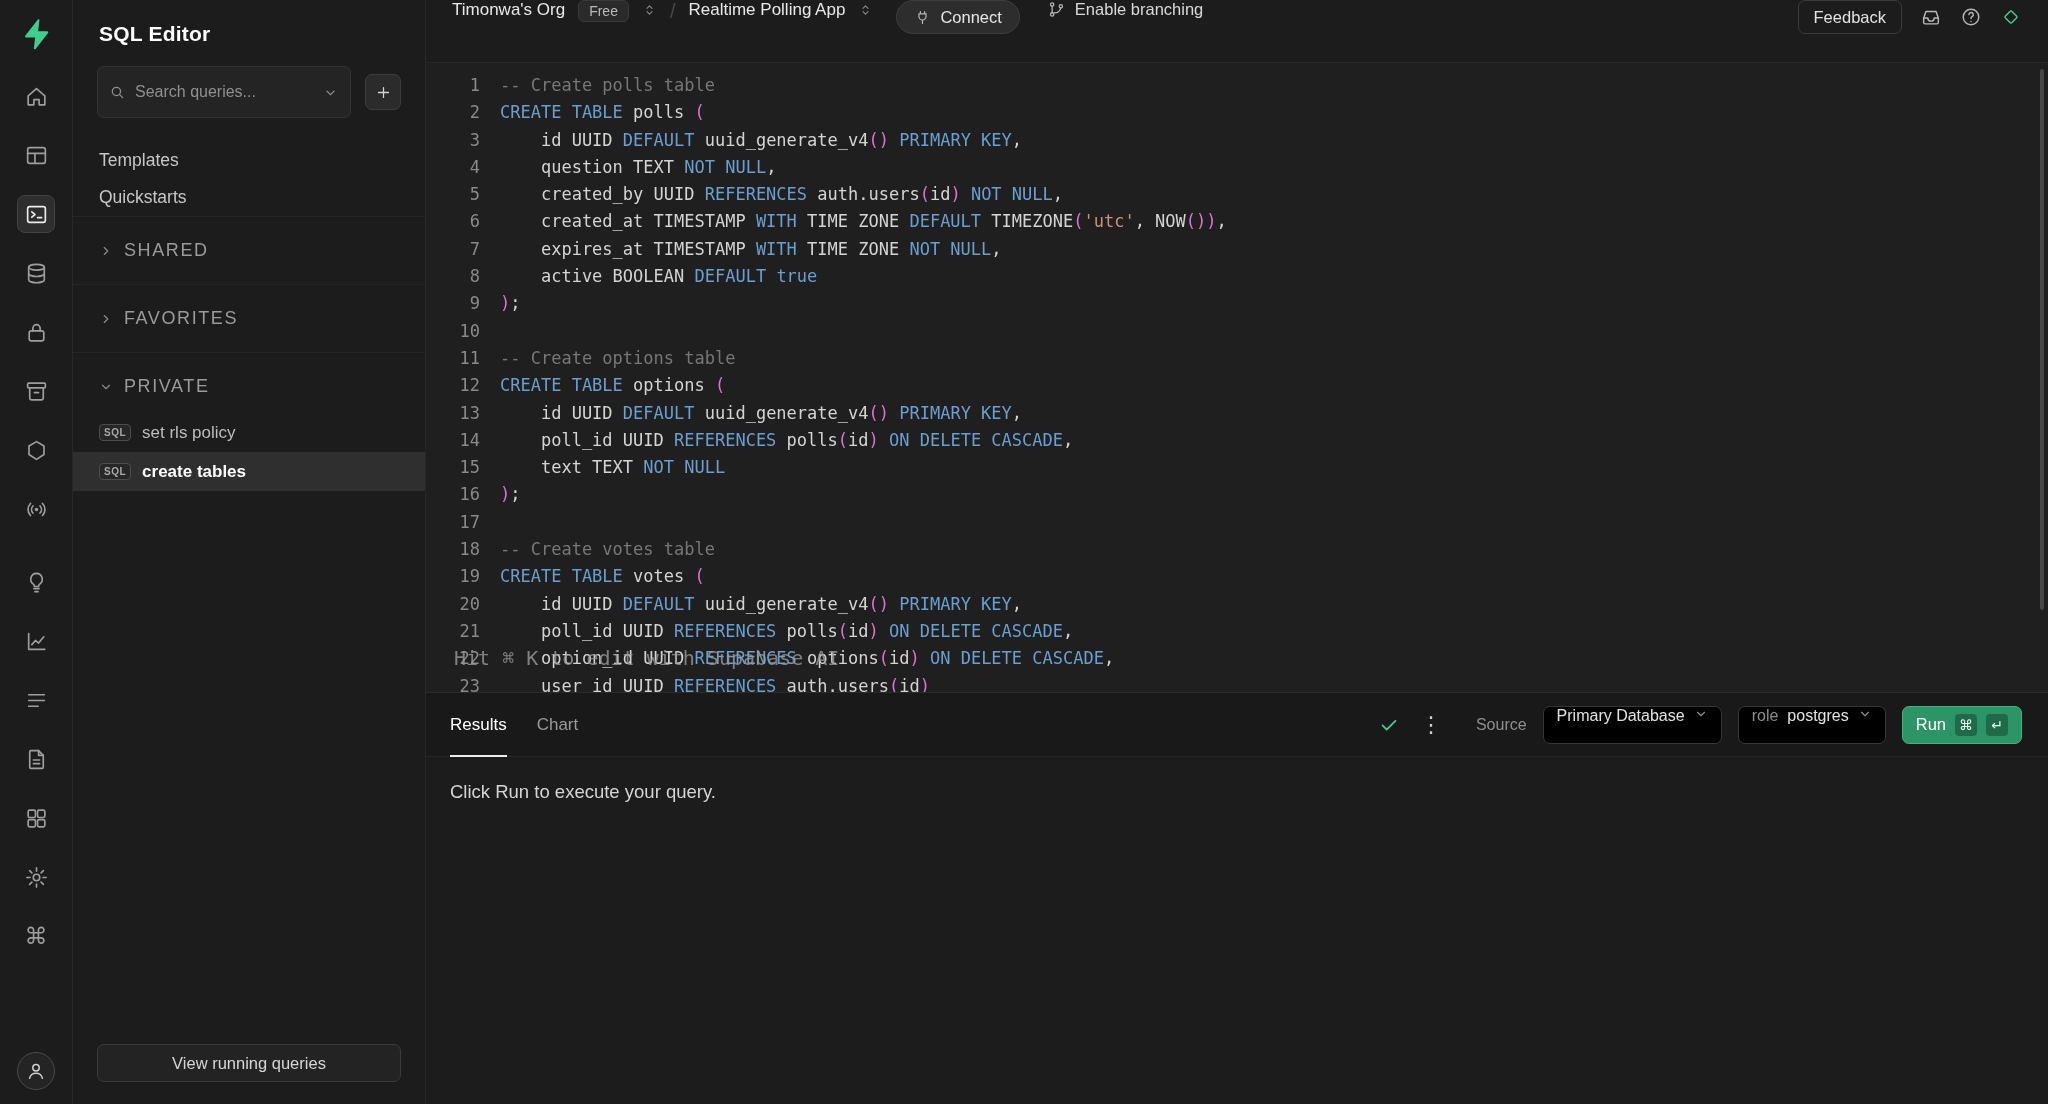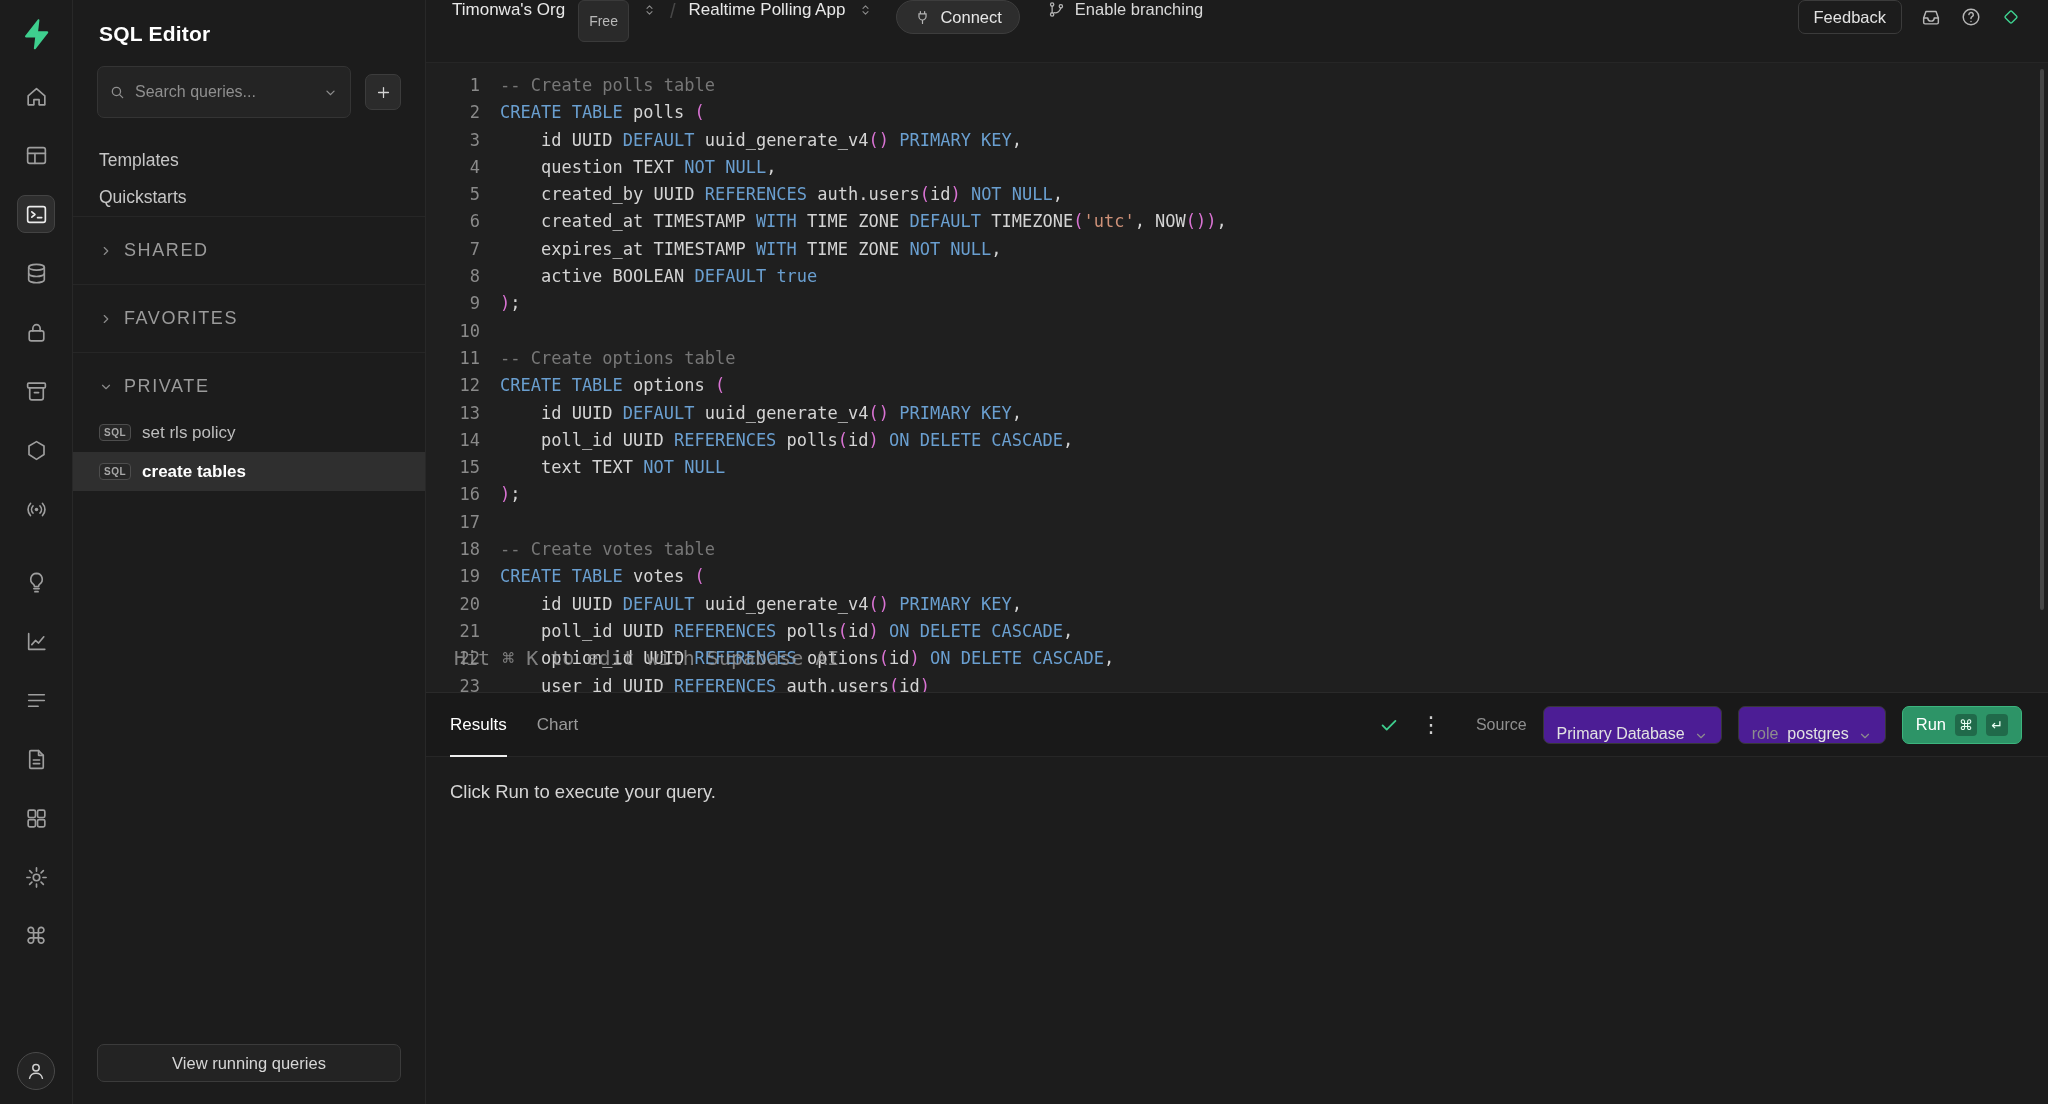--- a/index.html
+++ b/index.html
@@ -45,21 +45,21 @@
   .sql-badge{flex:none;border:1px solid #4d4d4d;background:#272727;color:#a8a8a8;border-radius:4px;font-size:10px;font-weight:700;letter-spacing:.5px;padding:2px 4px;line-height:1.1}
   .sb-footer{margin-top:auto;padding:18px 24px 22px}
   .running-btn{width:100%;height:38px;background:#232323;border:1px solid #3b3b3b;border-radius:7px;color:#d6d6d6;font-size:16.5px;font-family:inherit;cursor:pointer}
 
   
   .main{flex:1;min-width:0;display:flex;flex-direction:column}
 
   
   .topbar{height:63px;flex:none;display:flex;align-items:flex-start;gap:13px;padding:0 26px;border-bottom:1px solid #262626;background:#1c1c1c}
   .crumb{font-size:17px;color:#e8e8e8;white-space:nowrap;cursor:pointer}
-  .plan-badge{background:#2a2a2a;border:1px solid #3a3a3a;border-radius:6px;color:#b9b9b9;font-size:14px;padding:12px 10px;cursor:default}
+  .plan-badge{background:#2a2a2a;border:1px solid #3a3a3a;border-radius:6px;color:#b9b9b9;font-size:14px;padding:2px 10px;cursor:default}
   .sel-chev{width:15px;height:20px;stroke:#8a8a8a;fill:none;stroke-width:1.8;stroke-linecap:round;stroke-linejoin:round;cursor:pointer}
   .crumb-slash{color:#474747;font-size:20px}
   .connect-btn{display:flex;align-items:center;gap:9px;height:34px;padding:0 17px;background:#2d2d2d;border:1px solid #3d3d3d;border-radius:999px;color:#e6e6e6;font-size:16.5px;font-family:inherit;cursor:pointer;margin-left:10px}
   .connect-btn svg{width:17px;height:17px;stroke:#b5b5b5;fill:none;stroke-width:1.7;stroke-linecap:round}
   .branch-toggle{display:flex;align-items:center;gap:9px;color:#d9d9d9;font-size:16.5px;margin-left:14px;cursor:pointer}
   .branch-toggle svg{width:19px;height:19px;stroke:#b5b5b5;fill:none;stroke-width:1.6;stroke-linecap:round;stroke-linejoin:round}
   .topbar-right{margin-left:auto;display:flex;align-items:center;gap:18px}
   .feedback-btn{height:34px;padding:0 15px;border:1px solid #3b3b3b;background:transparent;border-radius:7px;color:#e2e2e2;font-size:16.5px;font-family:inherit;cursor:pointer}
   .icon-btn{background:none;border:none;color:#b6b6b6;cursor:pointer;display:flex;align-items:center;justify-content:center}
   .icon-btn svg{width:22px;height:22px;stroke:currentColor;fill:none;stroke-width:1.6;stroke-linecap:round;stroke-linejoin:round}
@@ -81,21 +81,21 @@
   .results{flex:1;display:flex;flex-direction:column;background:#1c1c1c;border-top:1px solid #2a2a2a}
   .results-bar{height:64px;flex:none;display:flex;align-items:center;padding:0 26px 0 24px;background:#191919;border-bottom:1px solid #262626}
   .tabs{display:flex;gap:30px;height:100%;align-items:stretch}
   .tab{display:flex;align-items:center;font-size:17px;color:#9a9a9a;position:relative;cursor:pointer}
   .tab.active{color:#fff}
   .tab.active::after{content:"";position:absolute;left:0;right:0;bottom:-1px;height:2px;background:#ededed}
   .bar-right{margin-left:auto;display:flex;align-items:center;gap:16px}
   .check-ic svg{width:22px;height:22px;stroke:var(--accent);fill:none;stroke-width:2;stroke-linecap:round;stroke-linejoin:round}
   .kebab{background:none;border:none;color:#cfcfcf;font-size:22px;line-height:1;cursor:pointer;padding:0 4px;font-family:"DejaVu Sans",sans-serif}
   .src-label{color:#8f8f8f;font-size:16px;margin-left:14px}
-  .select{display:flex;align-items:flex-end;gap:9px;height:38px;padding:0 13px;background:#4c1d95;border:1px solid #373737;border-radius:7px;color:#e2e2e2;font-size:16px;font-family:inherit;cursor:pointer}
+  .select{display:flex;align-items:flex-start;gap:9px;height:38px;padding:0 13px;background:#000000;border:1px solid #373737;border-radius:7px;color:#e2e2e2;font-size:16px;font-family:inherit;cursor:pointer}
   .select .dim{color:#8d8d8d}
   .select svg{width:14px;height:14px;stroke:#8d8d8d;fill:none;stroke-width:2;stroke-linecap:round;stroke-linejoin:round}
   .run-btn{display:flex;align-items:center;gap:9px;height:38px;padding:0 13px;background:var(--runbtn);border:1px solid #3cb57e;border-radius:7px;color:#fff;font-size:16.5px;font-weight:500;font-family:inherit;cursor:pointer}
   .kbd{width:22px;height:22px;background:rgba(0,0,0,.28);border-radius:4px;display:flex;align-items:center;justify-content:center;font-size:14px;color:#e8fff4;font-family:"DejaVu Sans",sans-serif}
   .results-body{padding:24px;font-size:18.5px;color:#d4d4d4}
 </style>
 </head>
 <body>
 
 <div class="app">

